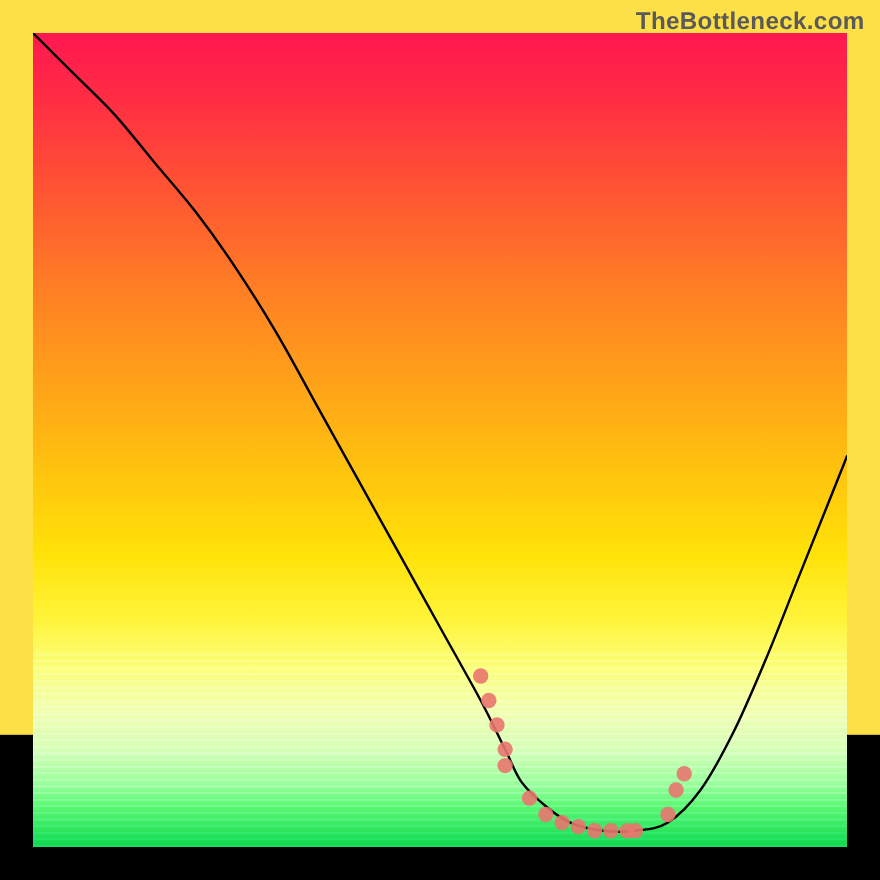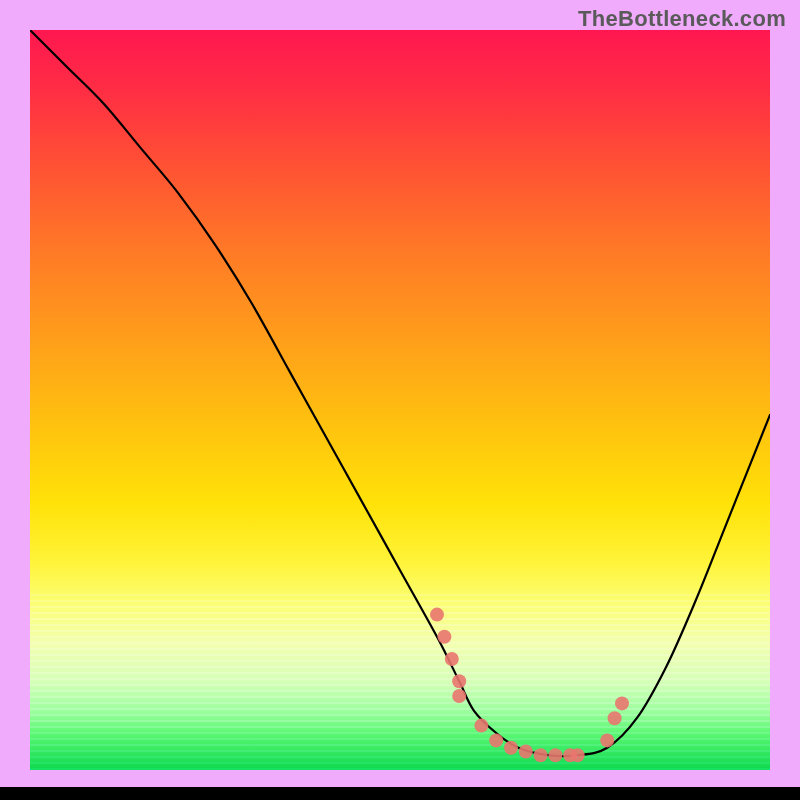--- a/index.html
+++ b/index.html
@@ -7,22 +7,22 @@
     padding: 0;
     width: 800px;
     height: 800px;
     background: #000;
     overflow: hidden;
     font-family: Arial, Helvetica, sans-serif;
   }
   .frame {
     position: relative;
     width: 800px;
-    height: 787px;
-    background: #f0abfc;
+    height: 668px;
+    background: #fde047;
   }
   .watermark {
     position: absolute;
     top: 6px;
     right: 14px;
     color: #5a5a5a;
     font-size: 22px;
     font-weight: 600;
     letter-spacing: 0.3px;
     z-index: 5;

